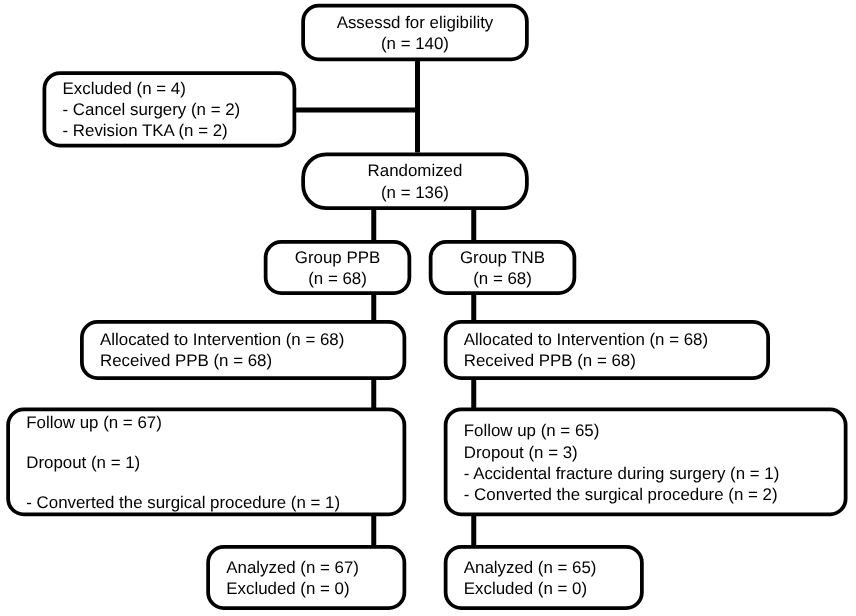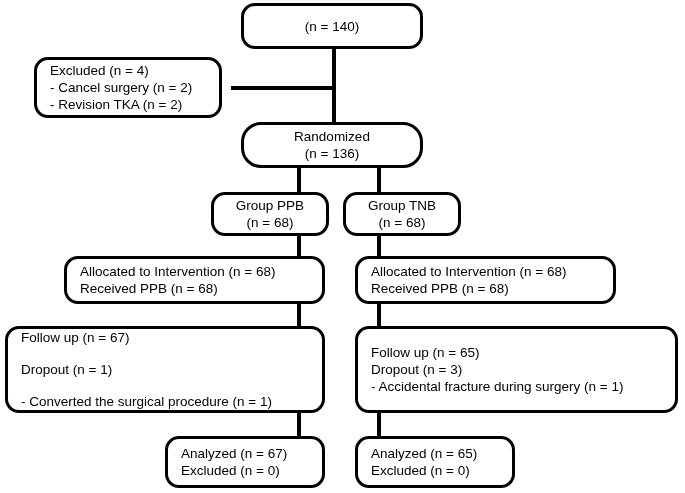--- a/index.html
+++ b/index.html
@@ -64,24 +64,25 @@
 
   <div class="connector v-line" style="left:297px; top:303px; height:24px;"></div>
 
   <div class="connector v-line" style="left:377px; top:303px; height:24px;"></div>
 
   <div class="connector v-line" style="left:297px; top:412px; height:24px;"></div>
 
   <div class="connector v-line" style="left:377px; top:412px; height:24px;"></div>
 
   <div class="node centered" style="left:241px; top:3px; width:182px; height:46px;">
+    <div class="line">Assessd for eligibility</div>
     <div class="line">(n = 140)</div>
   </div>
 
-  <div class="node leftal" style="left:34px; top:57px; width:188px; height:61px;">
+  <div class="node leftal" style="left:34px; top:57px; width:203px; height:61px;">
     <div class="line">Excluded (n = 4)</div>
     <div class="line">- Cancel surgery (n = 2)</div>
     <div class="line">- Revision TKA (n = 2)</div>
   </div>
 
   <div class="node centered" style="left:241px; top:122px; width:182px; height:46px;border-radius:20px;">
     <div class="line">Randomized</div>
     <div class="line">(n = 136)</div>
   </div>
 
@@ -108,20 +109,21 @@
   <div class="node leftal" style="left:5px; top:326px; width:320px; height:87px;justify-content:space-between;">
     <div class="line">Follow up (n = 67)</div>
     <div class="line">Dropout (n = 1)</div>
     <div class="line">- Converted the surgical procedure (n = 1)</div>
   </div>
 
   <div class="node leftal" style="left:355px; top:326px; width:323px; height:87px;">
     <div class="line">Follow up (n = 65)</div>
     <div class="line">Dropout (n = 3)</div>
     <div class="line">- Accidental fracture during surgery (n = 1)</div>
+    <div class="line">- Converted the surgical procedure (n = 2)</div>
   </div>
 
   <div class="node leftal" style="left:165px; top:436px; width:160px; height:52px;">
     <div class="line">Analyzed (n = 67)</div>
     <div class="line">Excluded (n = 0)</div>
   </div>
 
   <div class="node leftal" style="left:355px; top:436px; width:160px; height:52px;">
     <div class="line">Analyzed (n = 65)</div>
     <div class="line">Excluded (n = 0)</div>

